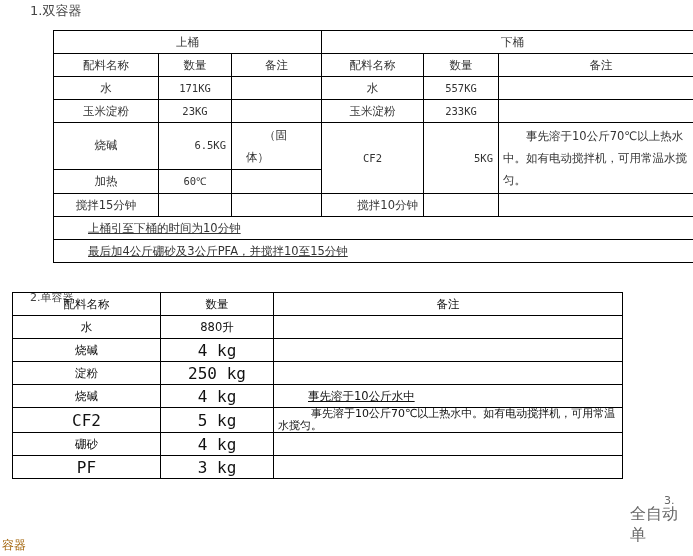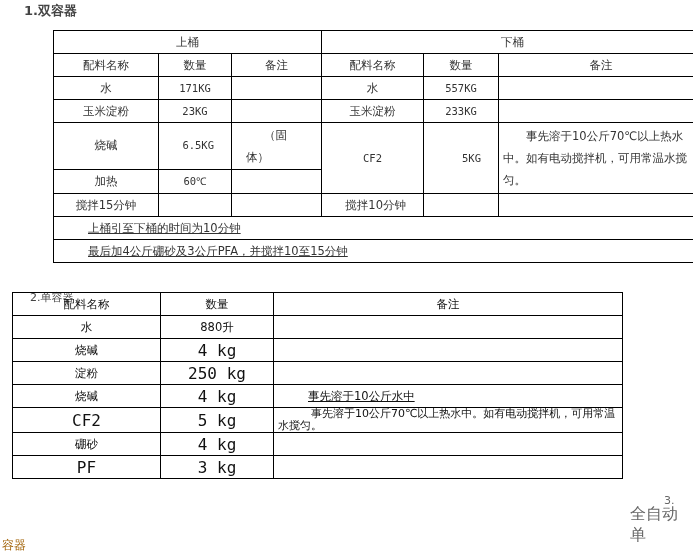--- a/index.html
+++ b/index.html
@@ -7,30 +7,30 @@
     width: 693px; height: 556px; position: relative; overflow: hidden;
     font-family: "DejaVu Sans", sans-serif; font-size: 12px; color: #333333;
   }
   .abs { position: absolute; }
   .sec-title { font-size: 13px; color: #444; }
   .sec-title.small { font-size: 11px; }
   table { border-collapse: collapse; position: absolute; table-layout: fixed; }
   td { border: 1px solid #000; padding: 0; height: 22px; font-size: 11.5px; color: #333; text-align: center; vertical-align: middle; line-height: 15px; }
   .mono { font-family: "DejaVu Sans Mono", monospace; font-size: 10.5px; }
   .left { text-align: left; padding-left: 18px; text-decoration: underline; }
-  .right { text-align: right; padding-right: 17px; }
+  .right { text-align: right; padding-right: 5px; }
   .note { text-align: left; padding: 2px 4px; line-height: 22px; }
   .note2 { text-align: left; padding: 0 4px; line-height: 12px; font-size: 11px; color: #111; }
   .t2 td { height: 22px; color: #111; }
   .t2 .mono { font-size: 16px; }
 </style>
 </head>
 <body>
 
-<div class="abs sec-title" style="left:24px; top:2px;font-weight:bold;">1.双容器</div>
+<div class="abs sec-title" style="left:30px; top:2px;">1.双容器</div>
 
 <table style="left:17px; top:30px; width:650px;margin-left:36px;">
   <colgroup>
     <col style="width:105px">
       <col style="width:73px">
       <col style="width:90px">
     <col style="width:102px">
       <col style="width:75px">
       <col style="width:205px">
   </colgroup>

